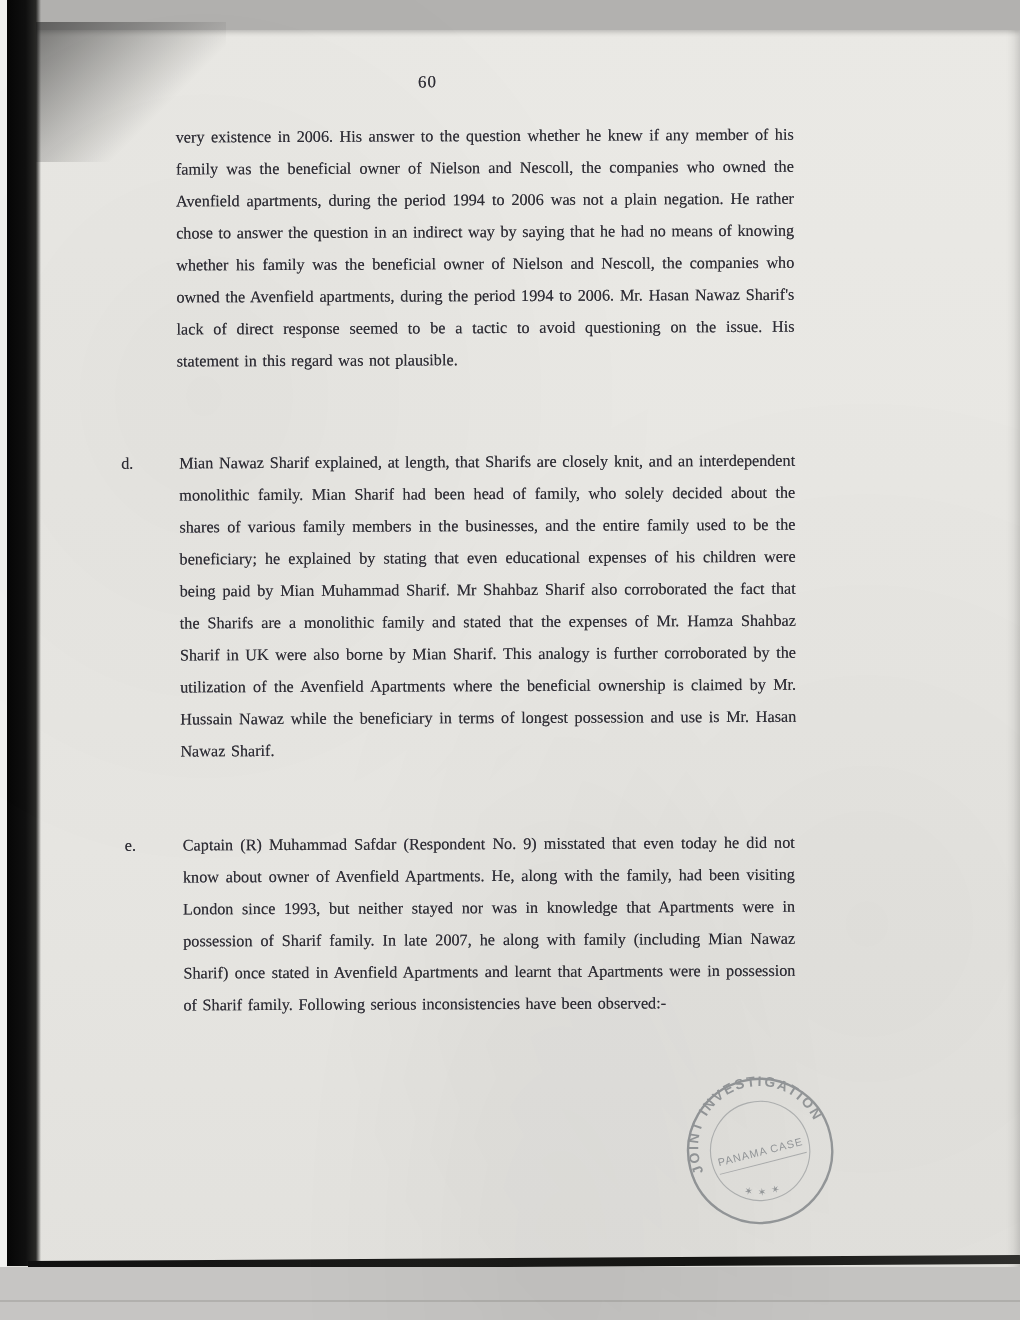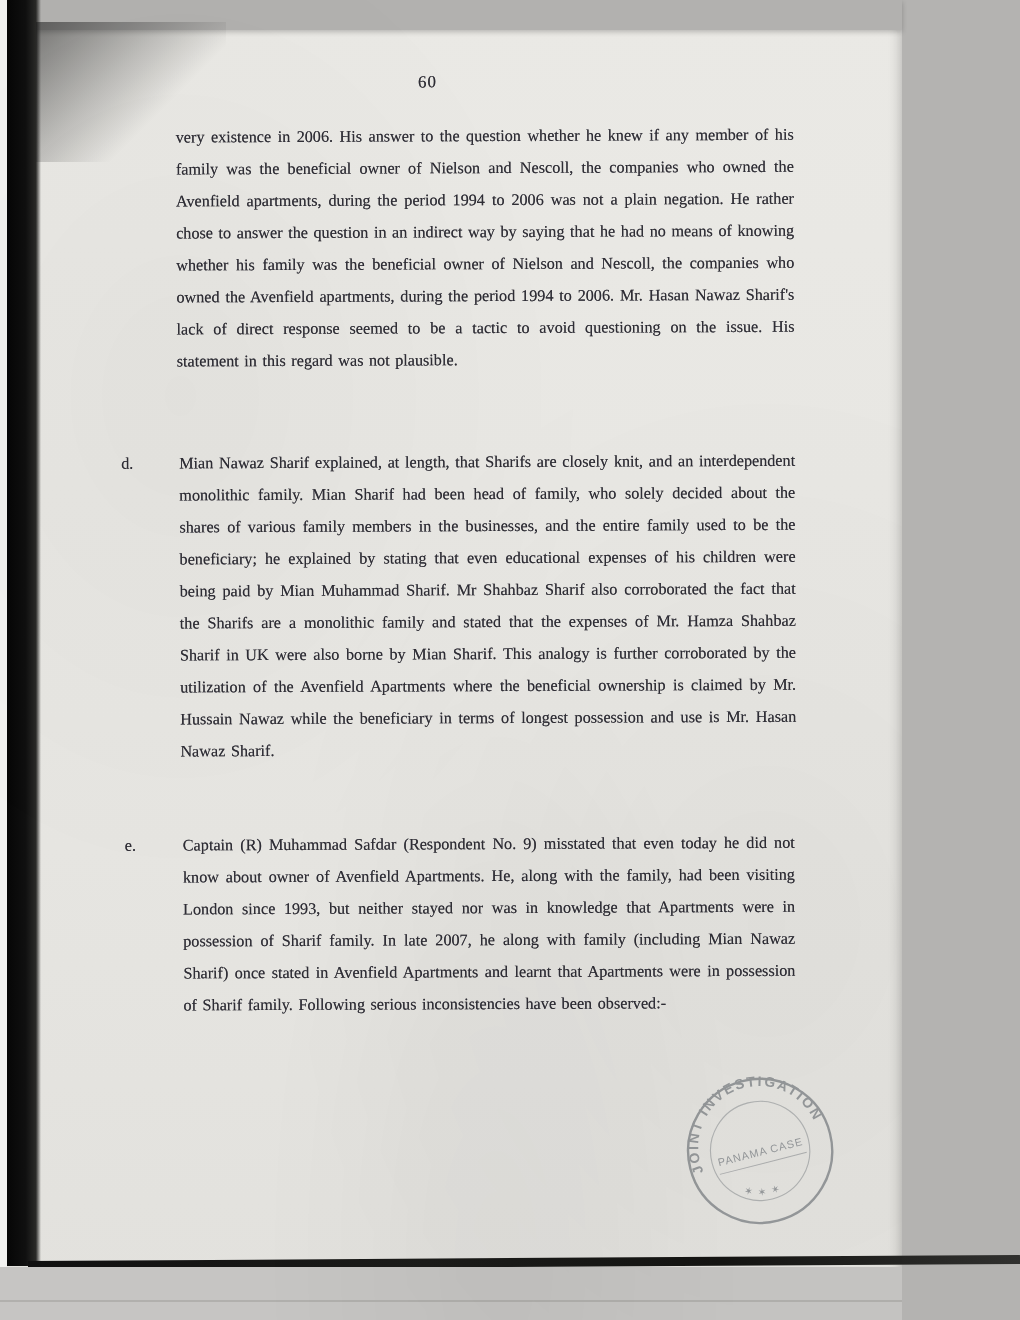--- a/index.html
+++ b/index.html
@@ -7,21 +7,21 @@
     padding: 0;
     width: 1020px;
     height: 1320px;
     overflow: hidden;
     background: #b4b3b1;
     font-family: "Liberation Serif", serif;
   }
 
   .scan {
     position: relative;
-    width: 902px;
+    width: 1020px;
     height: 1320px;
     background: linear-gradient(180deg, #eae9e5 0%, #e7e6e2 55%, #e2e1dd 100%);
     box-shadow: inset -8px 0 14px -8px rgba(0,0,0,0.28);
   }
 
   
   .top-band {
     position: absolute;
     left: 0; top: 0;
     width: 100%; height: 30px;

